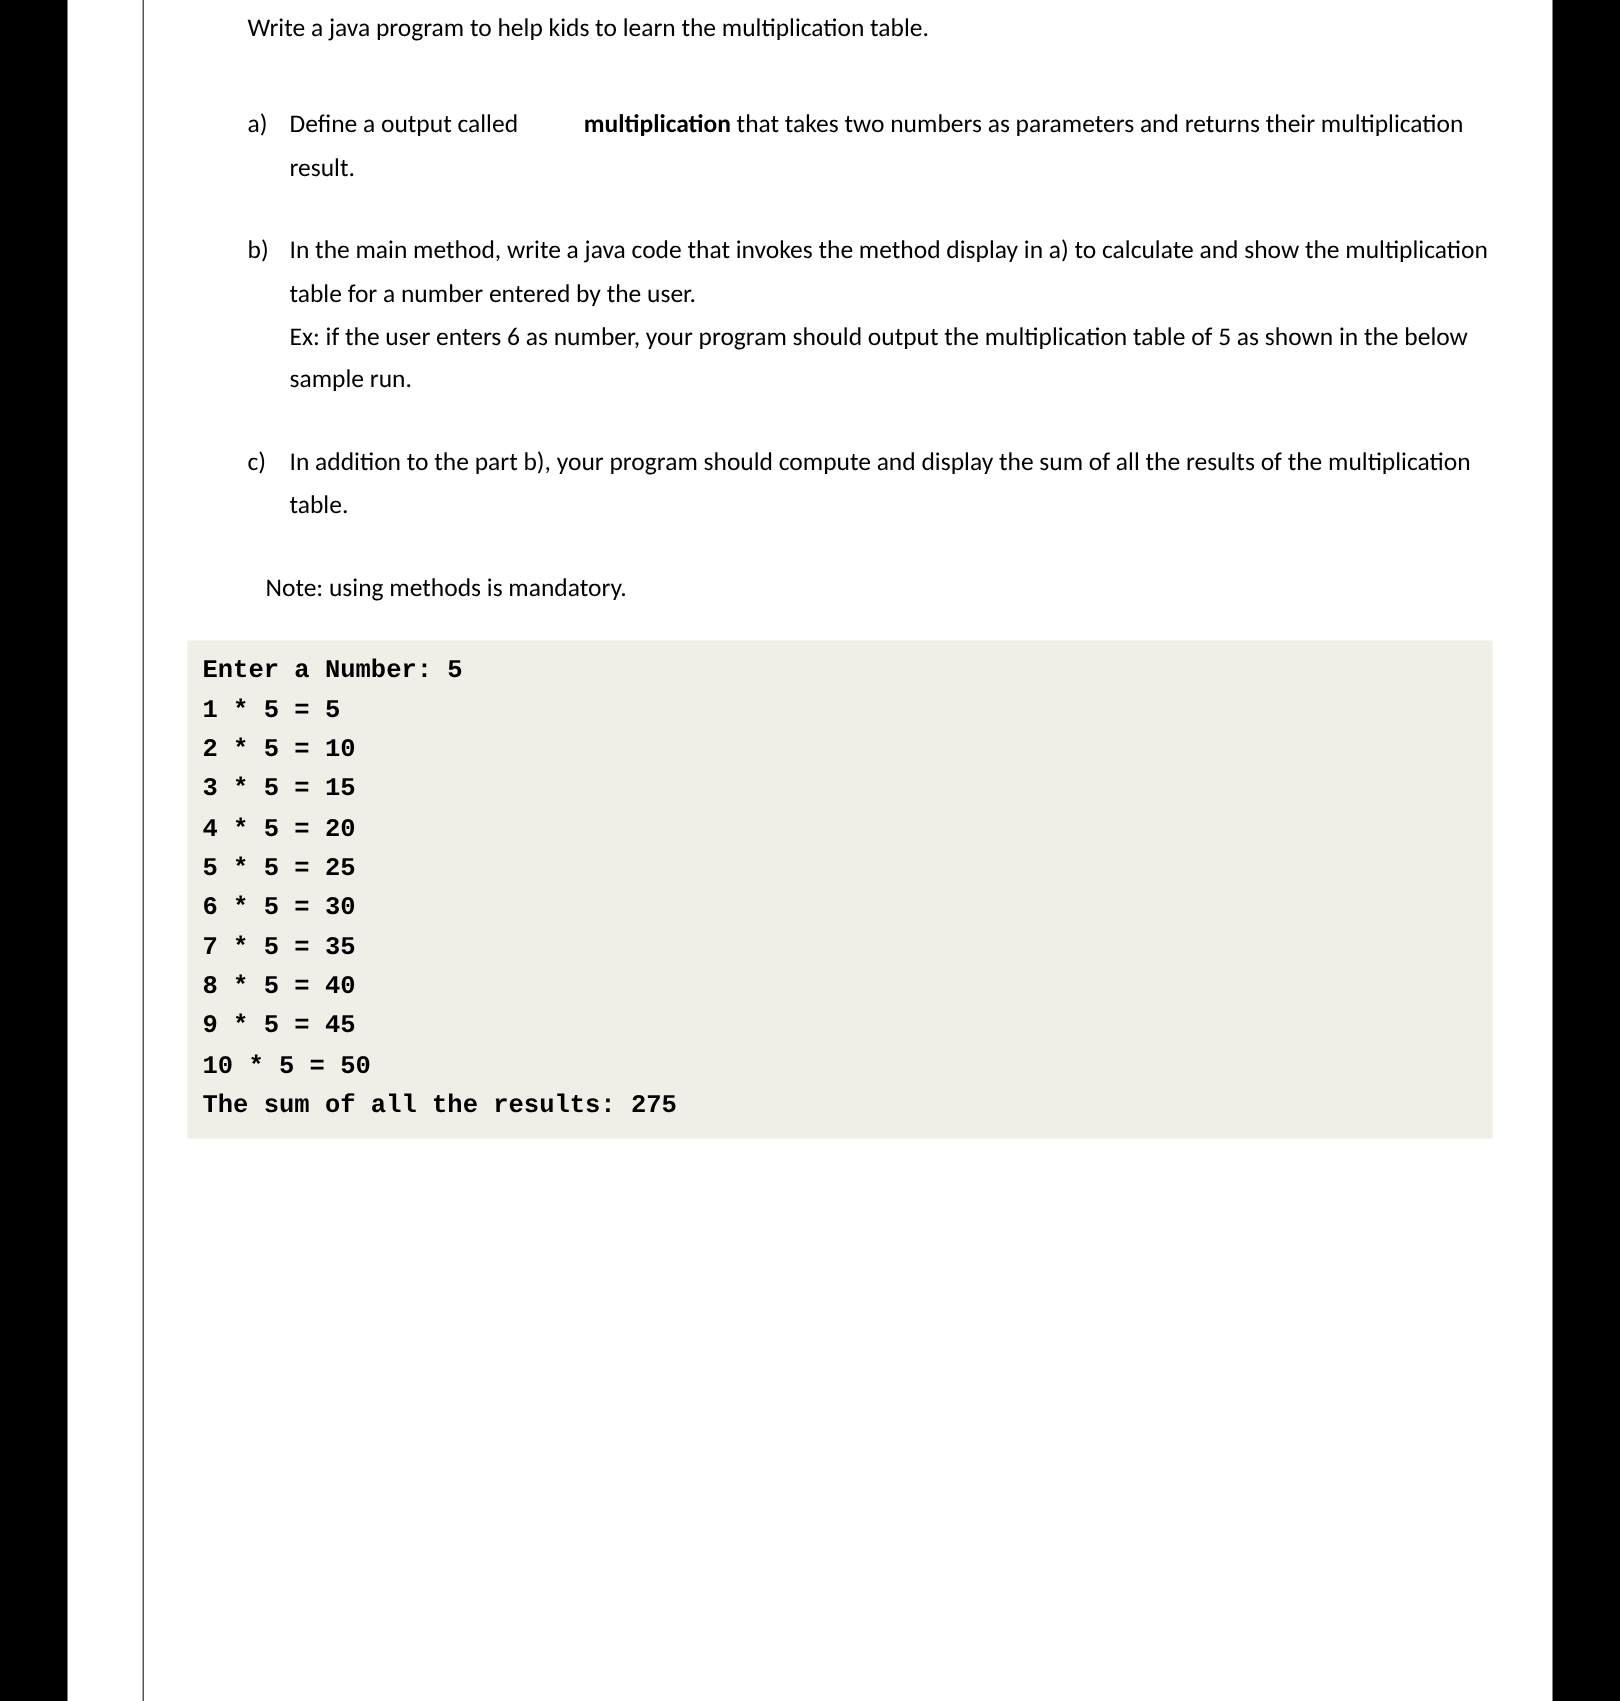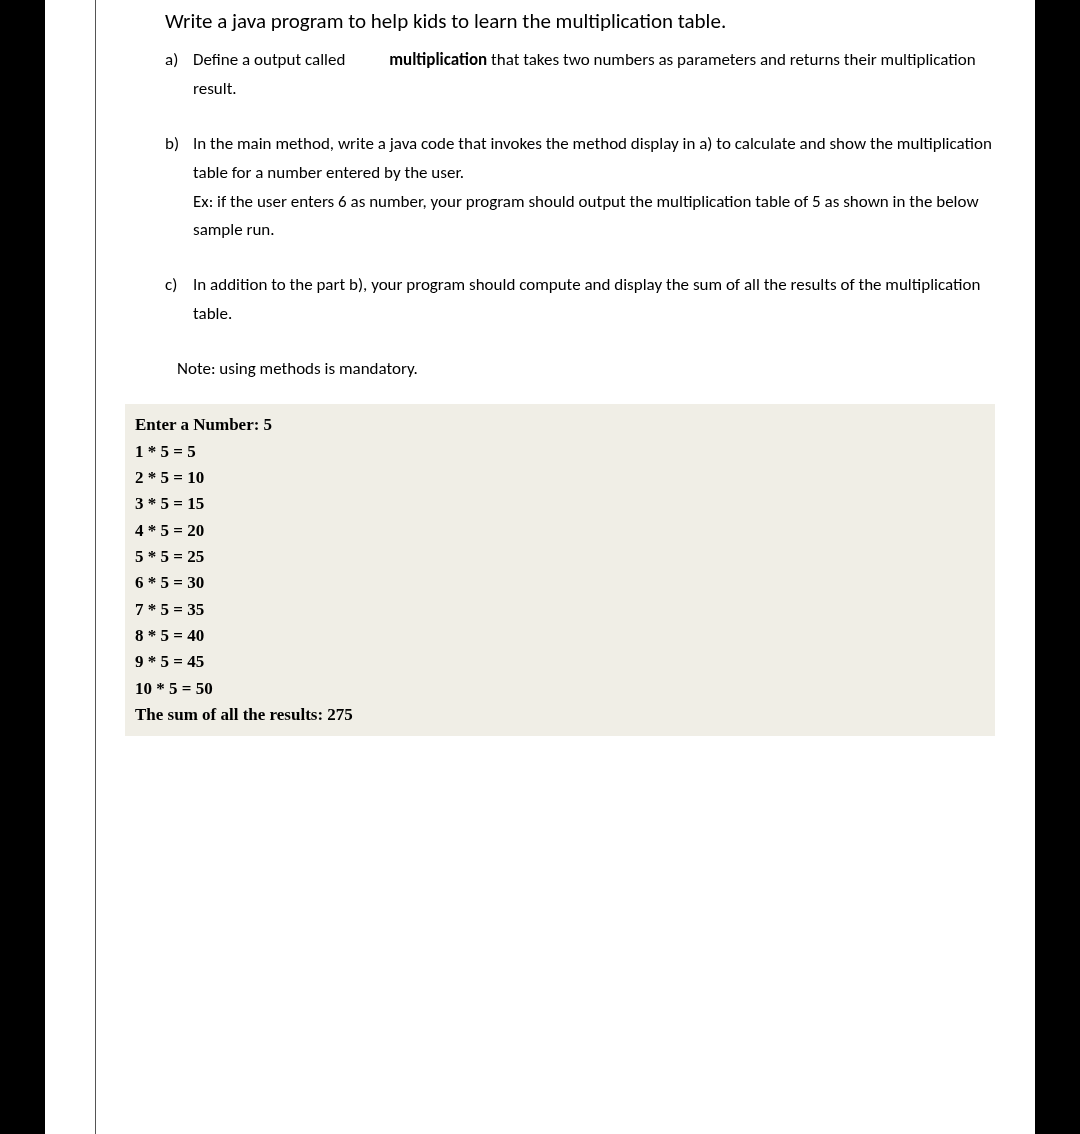--- a/index.html
+++ b/index.html
@@ -28,22 +28,22 @@
       top: 0;
       bottom: 0;
       width: 1px;
       background: #555;
     }
     .content {
       padding-left: 60px;
       padding-top: 8px;
     }
     .intro {
-      margin-bottom: 12px;
-      font-size: 21px;
+      margin-bottom: 40px;
+      font-size: 17px;
     }
     .item {
       display: flex;
       margin-bottom: 26px;
       line-height: 1.7;
     }
     .item-label {
       width: 28px;
       flex-shrink: 0;
     }
@@ -61,21 +61,21 @@
     }
     .sample-runs-heading {
       font-weight: bold;
       text-decoration: underline;
       margin-left: -20px;
       margin-bottom: 14px;
       font-size: 16px;
     }
     .run-block {
       background: #f0eee6;
-      font-family: Liberation Serif, serif;
+      font-family: Liberation Mono, monospace;
       font-size: 17px;
       padding: 8px 10px;
       margin-left: -40px;
       margin-bottom: 18px;
       white-space: pre;
       line-height: 1.55;
       font-weight: bold;
     }
     .run-block.compact {
       line-height: 1.3;

